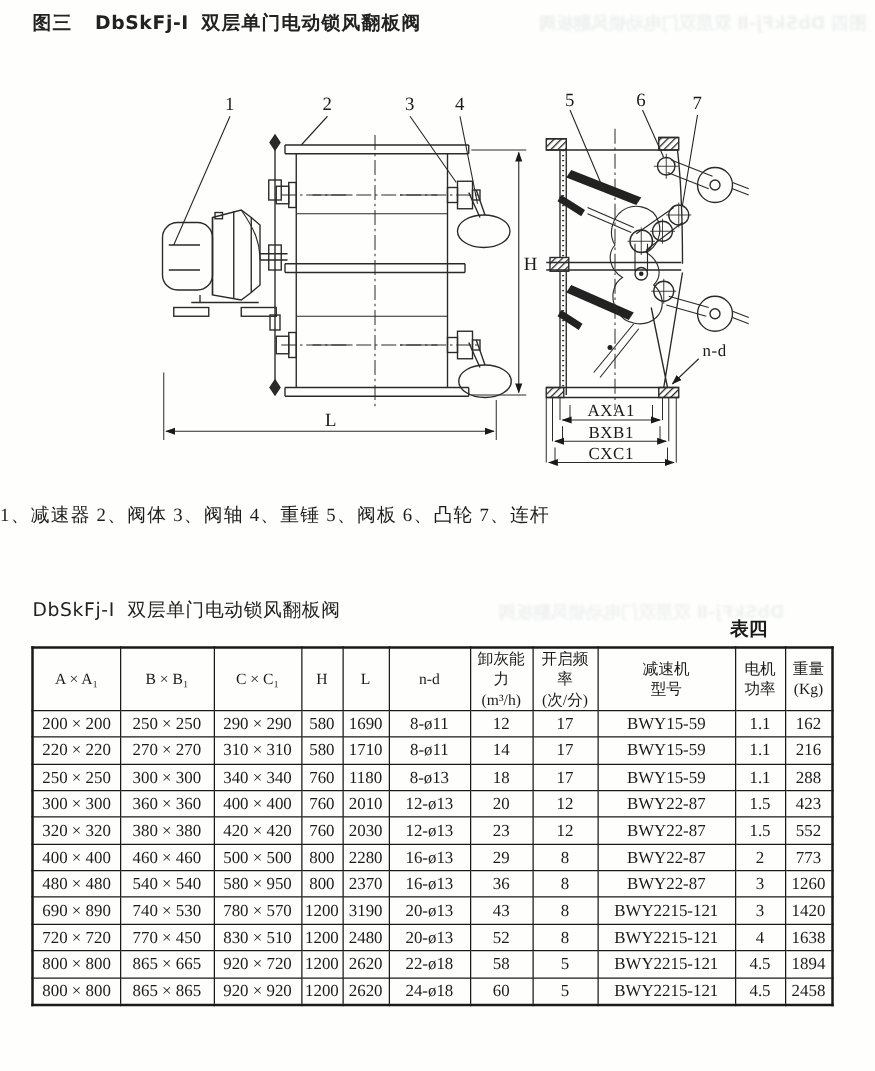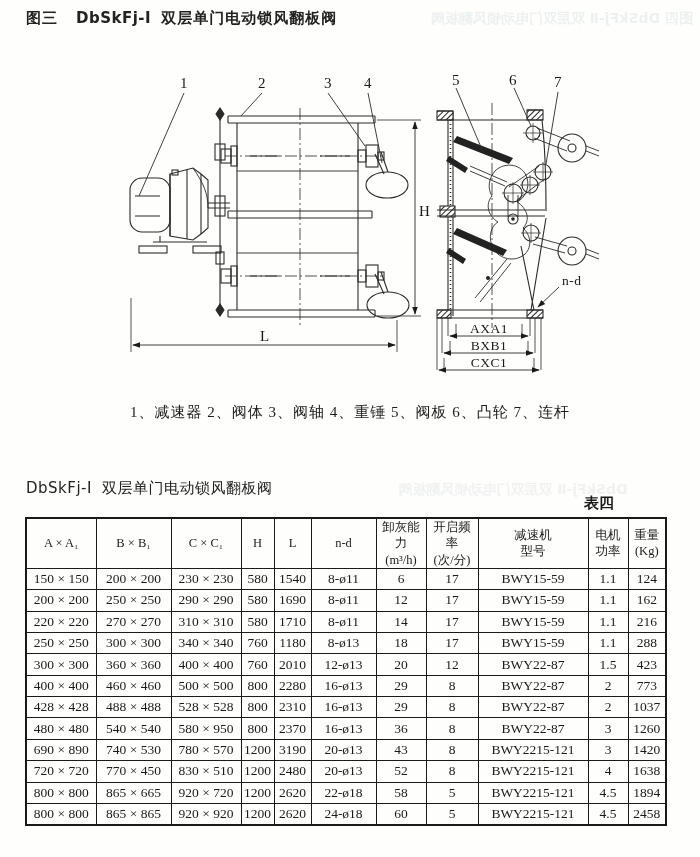--- a/index.html
+++ b/index.html
@@ -17,21 +17,21 @@
   .fig-title .model { margin:0 10px 0 18px; letter-spacing:0.5px; }
   .ghost {
     position:absolute; font-size:14px; font-weight:700; color:#8fa3ad;
     font-family:"DejaVu Sans","Liberation Sans",sans-serif;
     opacity:0.14; filter:blur(0.7px); transform:scaleX(-1); white-space:nowrap;
   }
   .ghost-top { top:10px; left:468px; width:225px; text-align:center; }
   .ghost-mid { top:481px; left:388px; width:250px; text-align:center; opacity:0.12; }
   .drawing { position:absolute; left:75px; top:66px; }
   .caption {
-    position:absolute; top:403px; left:0; right:0; text-align:center;
+    position:absolute; top:403px; left:0; right:0; 
     font-size:15px; letter-spacing:1px; color:#1c1c1c;
   }
   .section-title {
     position:absolute; top:479px; left:26px; font-size:15px; font-weight:400;
     font-family:"DejaVu Sans","Liberation Sans",sans-serif; letter-spacing:0.5px; color:#222;
   }
   .section-title .model { margin-right:10px; }
   .table-label {
     position:absolute; top:494px; left:584px; font-size:15px; font-weight:700;
     font-family:Liberation Sans, sans-serif; color:#1a1a1a;
@@ -259,33 +259,20 @@
           <th>减速机
 型号</th>
           <th>电机
 功率</th>
           <th>重量
 (Kg)</th>
         </tr>
     </thead>
     <tbody>
         <tr>
-          <td>150 × 150</td>
-          <td>200 × 200</td>
-          <td>230 × 230</td>
-          <td>580</td>
-          <td>1540</td>
-          <td>8-ø11</td>
-          <td>6</td>
-          <td>17</td>
-          <td>BWY15-59</td>
-          <td>1.1</td>
-          <td>124</td>
-        </tr>
-        <tr>
           <td>200 × 200</td>
           <td>250 × 250</td>
           <td>290 × 290</td>
           <td>580</td>
           <td>1690</td>
           <td>8-ø11</td>
           <td>12</td>
           <td>17</td>
           <td>BWY15-59</td>
           <td>1.1</td>
@@ -324,46 +311,46 @@
           <td>760</td>
           <td>2010</td>
           <td>12-ø13</td>
           <td>20</td>
           <td>12</td>
           <td>BWY22-87</td>
           <td>1.5</td>
           <td>423</td>
         </tr>
         <tr>
+          <td>320 × 320</td>
+          <td>380 × 380</td>
+          <td>420 × 420</td>
+          <td>760</td>
+          <td>2030</td>
+          <td>12-ø13</td>
+          <td>23</td>
+          <td>12</td>
+          <td>BWY22-87</td>
+          <td>1.5</td>
+          <td>552</td>
+        </tr>
+        <tr>
           <td>400 × 400</td>
           <td>460 × 460</td>
           <td>500 × 500</td>
           <td>800</td>
           <td>2280</td>
           <td>16-ø13</td>
           <td>29</td>
           <td>8</td>
           <td>BWY22-87</td>
           <td>2</td>
           <td>773</td>
         </tr>
         <tr>
-          <td>428 × 428</td>
-          <td>488 × 488</td>
-          <td>528 × 528</td>
-          <td>800</td>
-          <td>2310</td>
-          <td>16-ø13</td>
-          <td>29</td>
-          <td>8</td>
-          <td>BWY22-87</td>
-          <td>2</td>
-          <td>1037</td>
-        </tr>
-        <tr>
           <td>480 × 480</td>
           <td>540 × 540</td>
           <td>580 × 950</td>
           <td>800</td>
           <td>2370</td>
           <td>16-ø13</td>
           <td>36</td>
           <td>8</td>
           <td>BWY22-87</td>
           <td>3</td>

